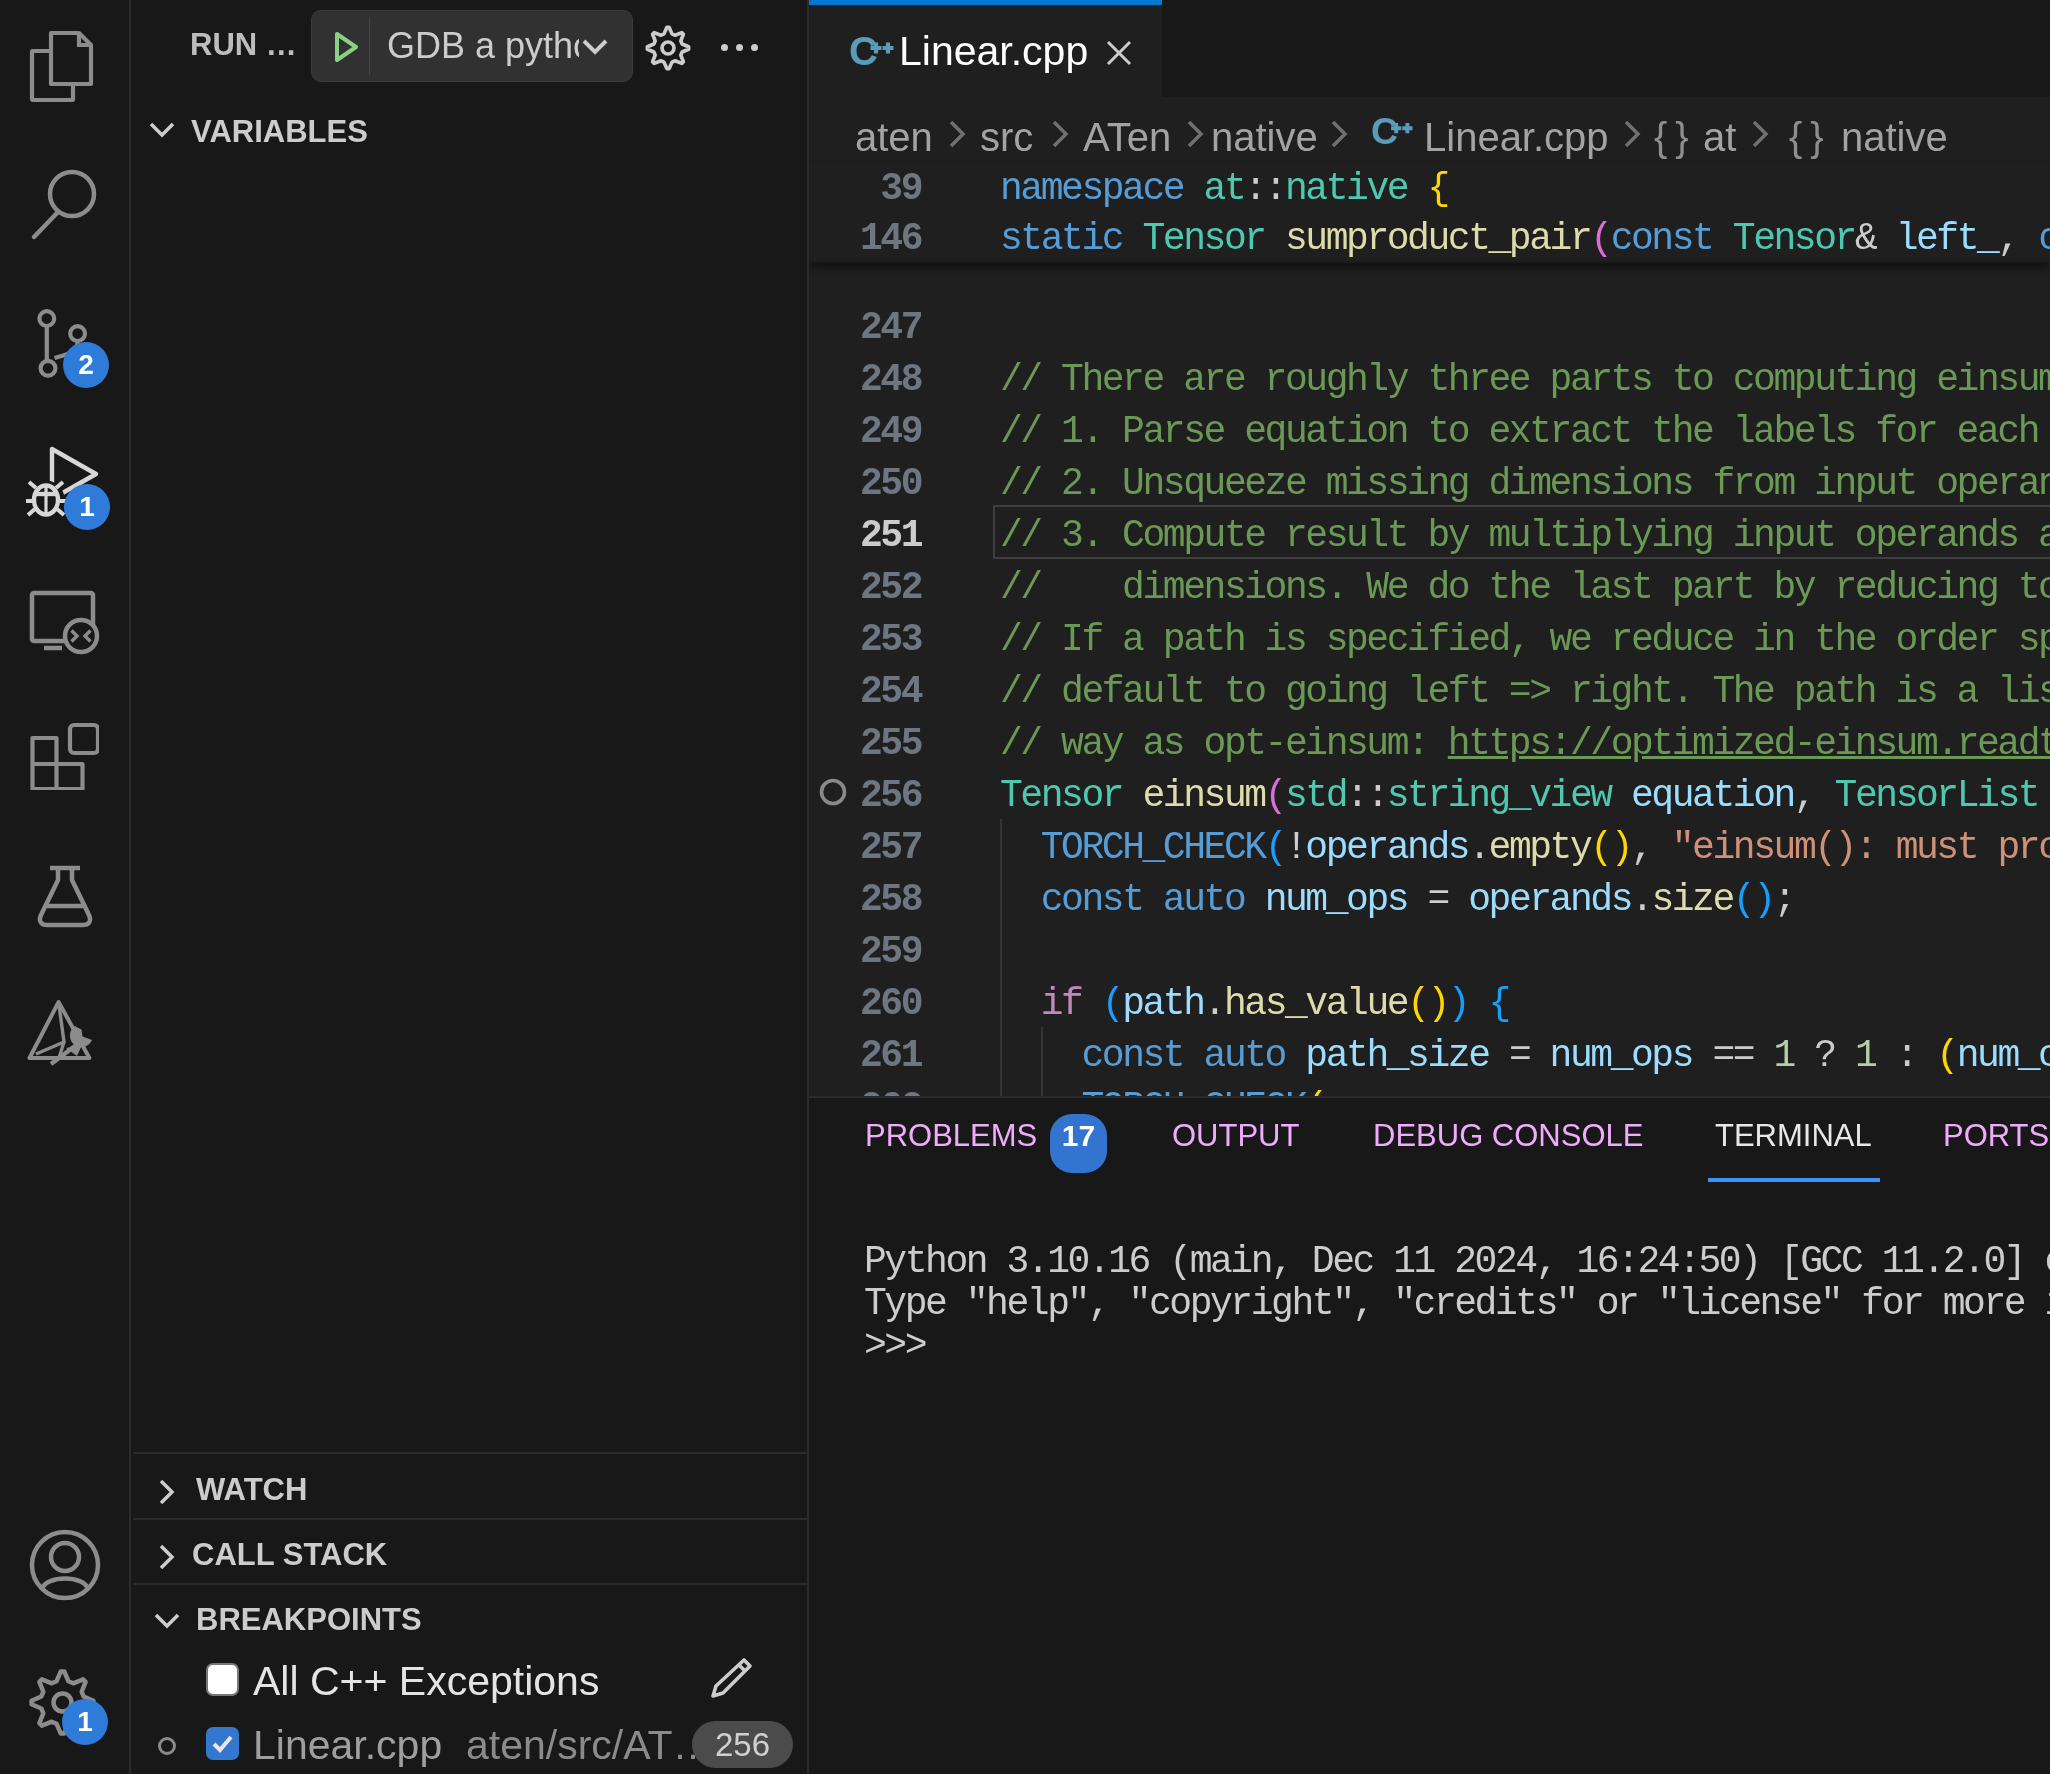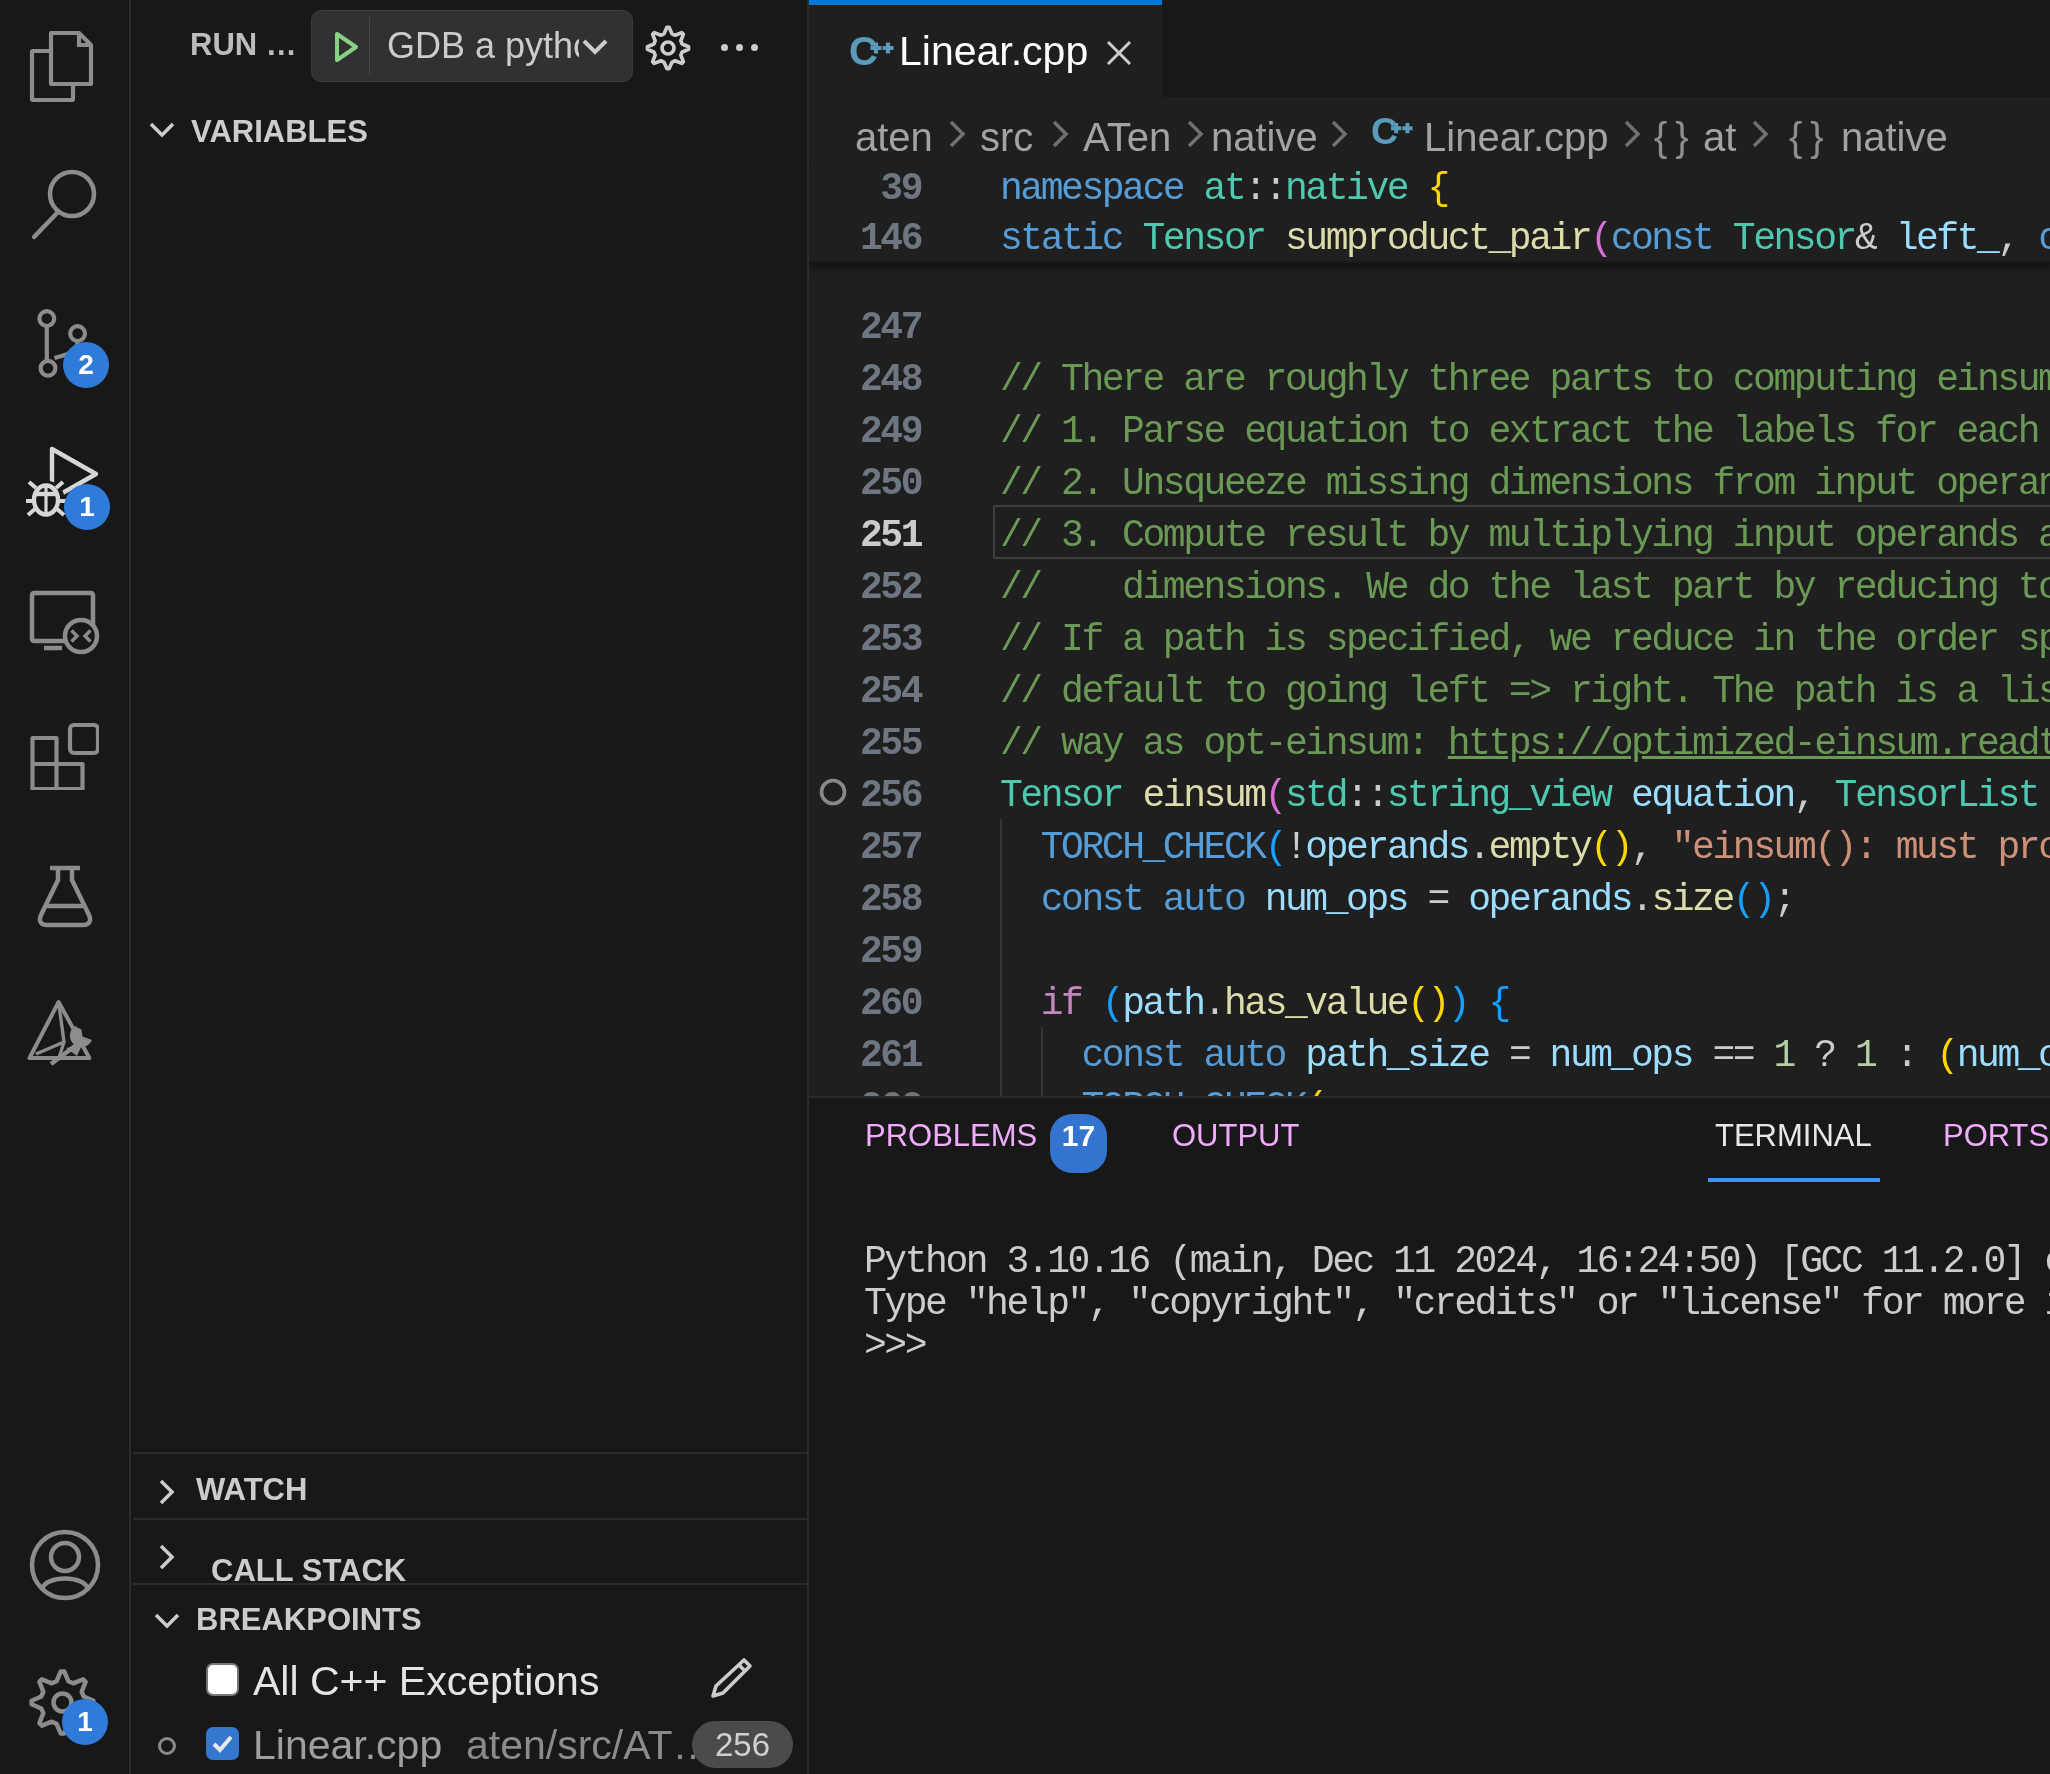--- a/index.html
+++ b/index.html
@@ -128,21 +128,21 @@
   <div class="secthdr" style="left:58px; top:114px;">VARIABLES</div>
   <div class="sep" style="top:1452px;"></div>
   <svg style="position:absolute; left:23px; top:1477px;" width="22" height="30" viewBox="0 0 22 30" fill="none" stroke="#cccccc" stroke-width="3.5">
       <path d="M5 4 L16 15 L5 26"></path>
     </svg>
   <div class="secthdr" style="left:63px; top:1472px;">WATCH</div>
   <div class="sep" style="top:1518px;"></div>
   <svg style="position:absolute; left:23px; top:1542px;" width="22" height="30" viewBox="0 0 22 30" fill="none" stroke="#cccccc" stroke-width="3.5">
       <path d="M5 4 L16 15 L5 26"></path>
     </svg>
-  <div class="secthdr" style="left:78px; top:1537px;margin-top:16px;">CALL STACK</div>
+  <div class="secthdr" style="left:59px; top:1537px;">CALL STACK</div>
   <div class="sep" style="top:1583px;"></div>
   <svg style="position:absolute; left:19px; top:1610px;" width="30" height="22" viewBox="0 0 30 22" fill="none" stroke="#cccccc" stroke-width="3.5">
       <path d="M4 5 L15 16 L26 5"></path>
     </svg>
   <div class="secthdr" style="left:63px; top:1602px;">BREAKPOINTS</div>
   <div style="position:absolute; left:73px; top:1663px; width:33px; height:33px; background:#ffffff; border:2px solid #777777; border-radius:7px;"></div>
   <div style="position:absolute; left:120px; top:1658px; font-size:41px; color:#e4e4e4; white-space:nowrap;">All C++ Exceptions</div>
   <svg style="position:absolute; left:572px; top:1653px;" width="52" height="56" viewBox="0 0 26 28" fill="none" stroke="#cccccc" stroke-width="1.8">
       <path d="M19.5 3.5 L22.5 6.5 L9 20 L4 21.5 L5.5 16.5 Z" stroke-linejoin="round"></path>
       <path d="M17 6 L20 9"></path>
@@ -230,20 +230,21 @@
     <div class="line" style="top:572px;"><span class="num">258</span><span class="src">  <span class="kw">const</span> <span class="kw">auto</span> <span class="vr">num_ops</span> = <span class="vr">operands</span>.<span class="fn">size</span><span class="b3">()</span>;</span></div>
     <div class="line" style="top:624px;"><span class="num">259</span></div>
     <div class="line" style="top:676px;"><span class="num">260</span><span class="src">  <span class="ct">if</span> <span class="b3">(</span><span class="vr">path</span>.<span class="fn">has_value</span><span class="b1">()</span><span class="b3">)</span> <span class="b3">{</span></span></div>
     <div class="line" style="top:728px;"><span class="num">261</span><span class="src">    <span class="kw">const</span> <span class="kw">auto</span> <span class="vr">path_size</span> = <span class="vr">num_ops</span> == <span class="nu">1</span> ? <span class="nu">1</span> : <span class="b1">(</span><span class="vr">num_ops</span> - </span></div>
     <div class="line" style="top:780px;"><span class="num">262</span><span class="src">    <span class="kw">TORCH_CHECK</span><span class="b1">(</span></span></div>
   </div>
   <div id="panel">
     <div class="ptab" style="left:56px;">PROBLEMS</div>
     <div style="position:absolute; left:241px; top:16px; width:57px; height:59px; background:#3274cf; border-radius:22px; color:#ffffff; font-size:30px; font-weight:bold; text-align:center; line-height:44px;">17</div>
     <div class="ptab" style="left:363px;">OUTPUT</div>
+    <div class="ptab" style="left:564px;">DEBUG CONSOLE</div>
     <div class="ptab" style="left:906px; color:#e7e7e7;">TERMINAL</div>
     <div style="position:absolute; left:899px; top:80px; width:172px; height:4px; background:#3794ff;"></div>
     <div class="ptab" style="left:1134px;">PORTS</div>
     <div id="termtext" class="mono" style="position:absolute; left:55px; top:143px; color:#cccccc;">
       <div style="height:42px; line-height:42px; white-space:pre;">Python 3.10.16 (main, Dec 11 2024, 16:24:50) [GCC 11.2.0] on linux</div>
       <div style="height:42px; line-height:42px; white-space:pre;">Type "help", "copyright", "credits" or "license" for more information.</div>
       <div style="height:42px; line-height:42px; white-space:pre;">&gt;&gt;&gt;</div>
     </div>
   </div>
 </div>

